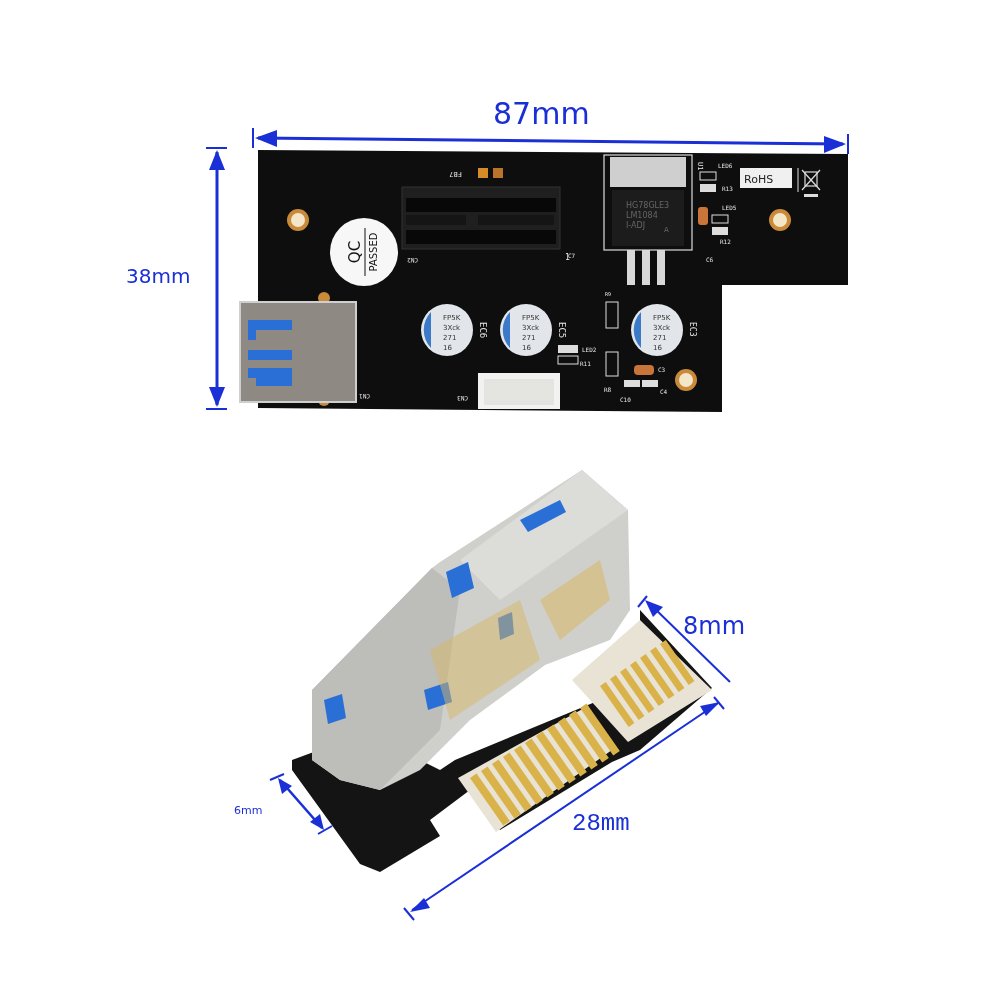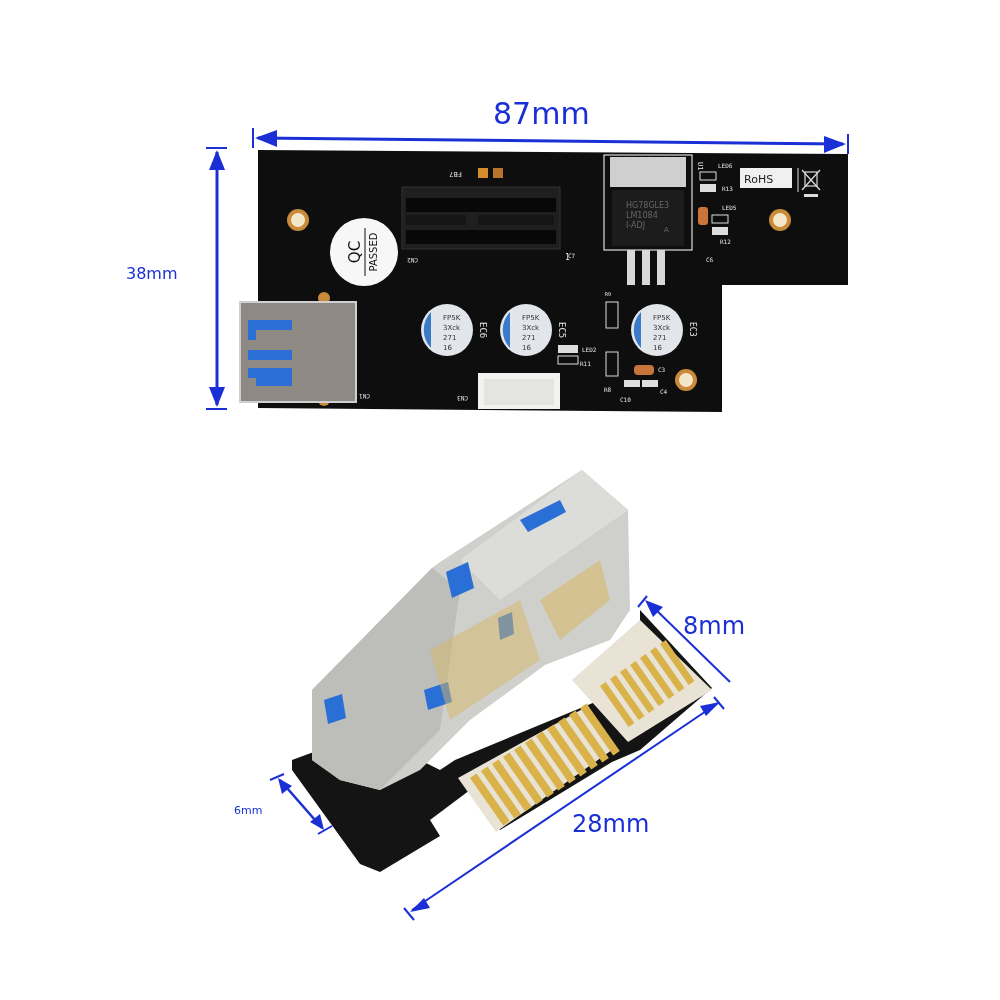--- a/index.html
+++ b/index.html
@@ -158,21 +158,21 @@
     </g>
 
     <g>
       <rect x="478" y="373" width="82" height="36" fill="#f2f2f0"></rect>
       <rect x="484" y="379" width="70" height="26" fill="#e4e4e0"></rect>
       <text x="460" y="400" font-size="6" class="silk" transform="rotate(180,464,398)">CN3</text>
     </g>
   </svg>
 
   <div class="dim-label" style="left:493px;top:96px;font-size:30px;text-align:right;">87mm</div>
-  <div class="dim-label" style="left:126px;top:264px;font-size:16px;">38mm</div>
+  <div class="dim-label" style="left:126px;top:264px;font-size:20px;">38mm</div>
 </div>
 
 <div class="abs" style="left:0;top:440px;width:1000px;height:560px;">
   <svg width="1000" height="560" viewBox="0 440 1000 560">
 
     <path d="M292,760 L330,746 L360,780 L420,760 L440,770 L455,760 L600,700 L640,650 L640,610 L712,688 L640,750 L612,762 L500,830 L470,790 L430,820 L440,836 L380,872 L360,864 L292,770 Z" fill="#141414"></path>
 
     <g>
       <path d="M458,778 L588,706 L612,750 L496,832 Z" fill="#e9e3d6"></path>
       <g fill="#d9b24a">
@@ -233,15 +233,15 @@
     <g>
       <line x1="270" y1="780" x2="284" y2="774" stroke="#1a2fd6" stroke-width="2"></line>
       <line x1="318" y1="834" x2="332" y2="826" stroke="#1a2fd6" stroke-width="2"></line>
       <line x1="280" y1="780" x2="322" y2="828" stroke="#1a2fd6" stroke-width="2.5"></line>
       <polygon points="278,778 292,786 282,794" fill="#1a2fd6"></polygon>
       <polygon points="324,830 310,822 320,814" fill="#1a2fd6"></polygon>
     </g>
   </svg>
 
   <div class="dim-label" style="left:683px;top:172px;font-size:24px;">8mm</div>
-  <div class="dim-label" style="left:572px;top:370px;font-size:24px;">28mm</div>
+  <div class="dim-label" style="left:572px;top:370px;font-size:24px;font-family:Liberation Mono, monospace;">28mm</div>
   <div class="dim-label" style="left:234px;top:364px;font-size:11px;">6mm</div>
 </div>
 
 </body></html>

